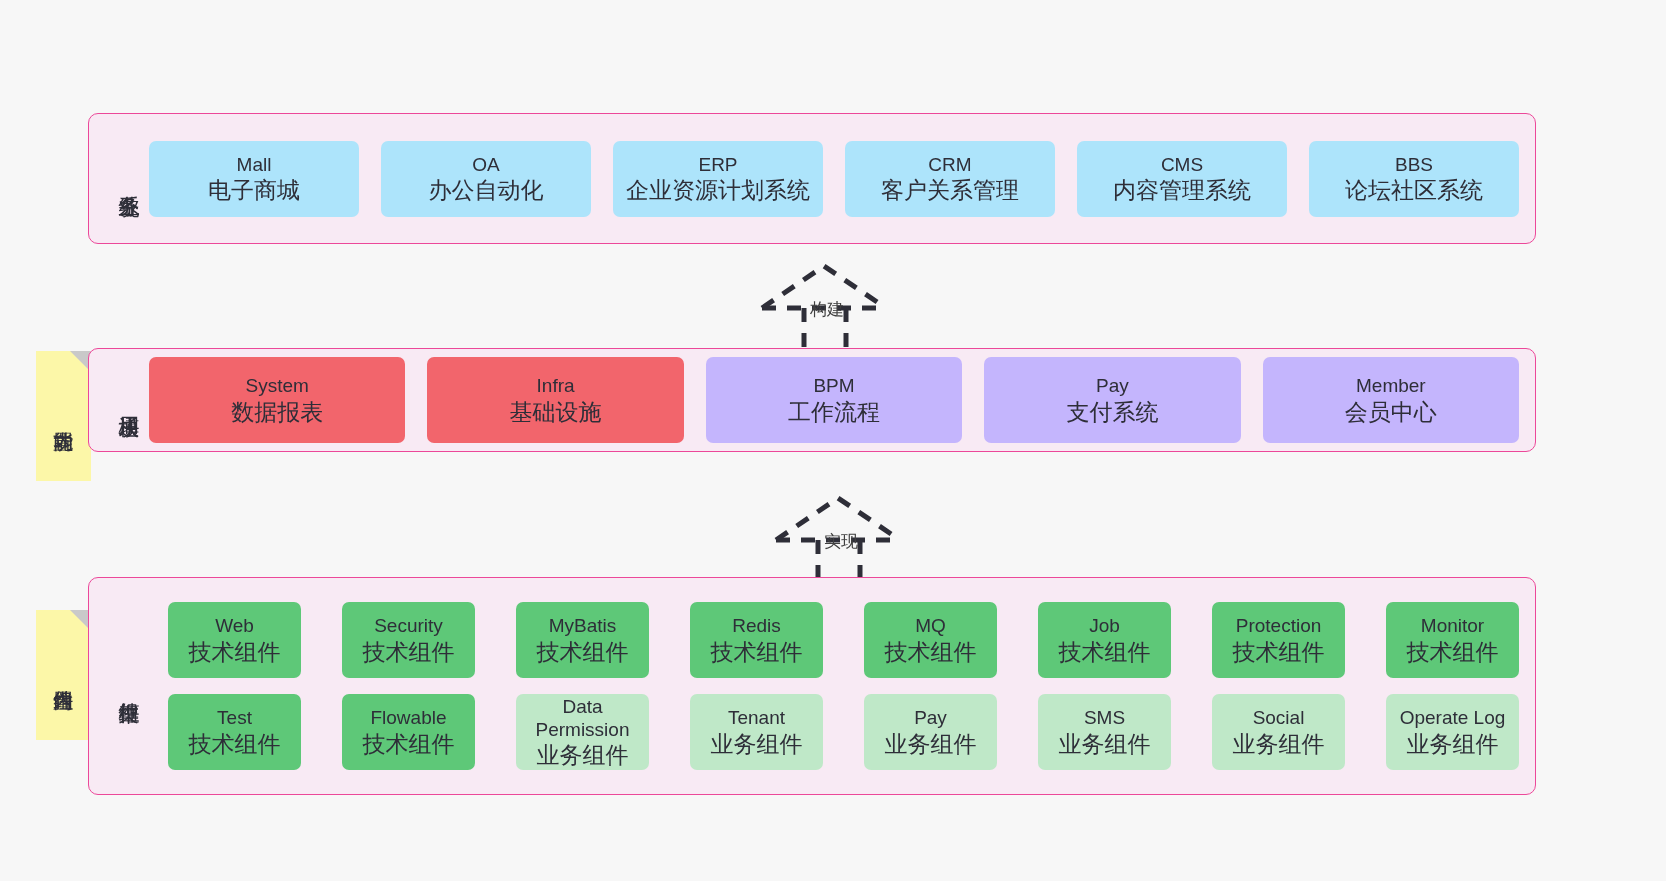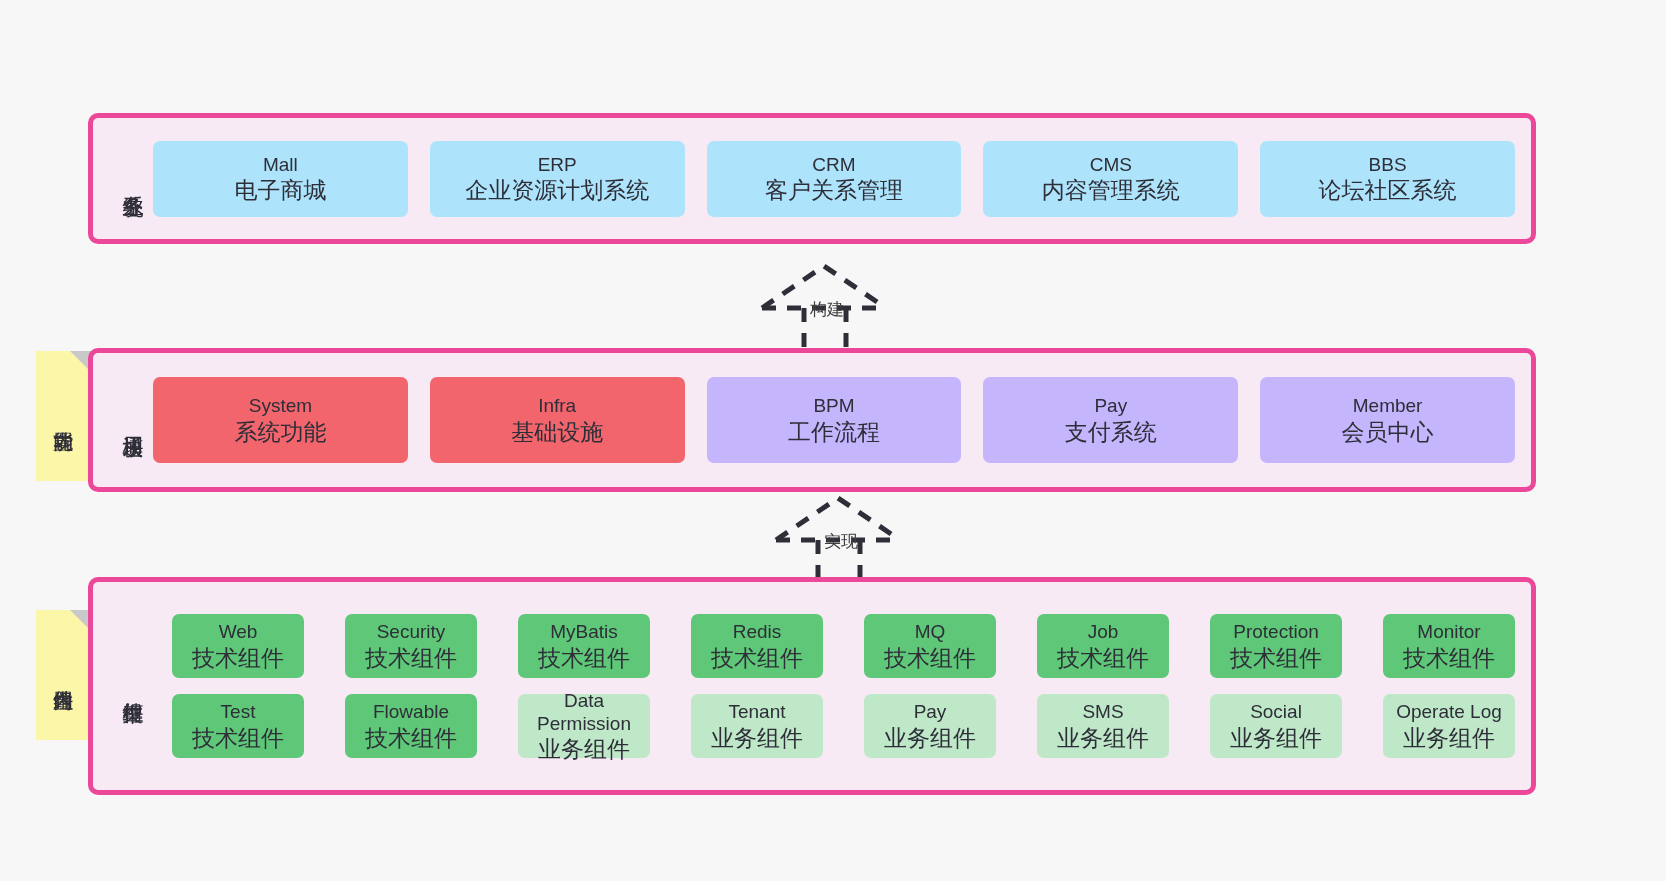--- a/index.html
+++ b/index.html
@@ -11,21 +11,21 @@
     overflow:hidden;
     position:relative;
   }
   .stage{position:absolute;left:0;top:0;width:1666px;height:881px;}
 
   
   .layer{
     position:absolute;
     box-sizing:border-box;
     background:#f8eaf4;
-    border:5px solid #ec4899;
+    border:1px solid #ec4899;
     border-radius:10px;
     display:flex;
     align-items:center;
   }
   .layer-title{
     flex:0 0 auto;
     width:40px;
     margin-left:12px;
     margin-right:4px;
     font-size:21px;
@@ -70,21 +70,21 @@
     box-sizing:border-box;
     padding:6px 4px;
     min-width:0;
   }
   .node .ln{display:block;}
   .node .ln-en{font-size:19px;}
   .node .ln-cn{font-size:23px;}
 
   .h-biz{height:76px;}
   .h-mod{height:86px;}
-  .h-fw{height:64px;margin-left:19px;}
+  .h-fw{height:76px;margin-left:19px;}
 
   .blue{background:#ade4fb;}
   .red-strong{background:#f2656c;}
   .red-soft{background:#c4b5fd;}
   .green-strong{background:#5ec878;}
   .green-soft{background:#bfe8c8;}
 
   
   .sticky{
     position:absolute;
@@ -130,20 +130,24 @@
 
 <div class="stage">
 
   <div class="layer" style="left:88px;top:113px;width:1448px;height:131px;">
     <div class="layer-title">业务系统</div>
     <div class="layer-body">
       <div class="row">
         <div class="node blue h-biz">
           <span class="ln ln-en">Mall</span>
           <span class="ln ln-cn">电子商城</span>
+        </div>
+        <div class="node blue h-biz">
+          <span class="ln ln-en">OA</span>
+          <span class="ln ln-cn">办公自动化</span>
         </div>
         <div class="node blue h-biz">
           <span class="ln ln-en">ERP</span>
           <span class="ln ln-cn">企业资源计划系统</span>
         </div>
         <div class="node blue h-biz">
           <span class="ln ln-en">CRM</span>
           <span class="ln ln-cn">客户关系管理</span>
         </div>
         <div class="node blue h-biz">
@@ -170,27 +174,27 @@
       </g>
     </svg>
     <span class="arrow-label" style="left:58px;top:40px;">构建</span>
   </div>
 
   <div class="sticky" style="left:36px;top:351px;height:130px;">
     <span class="fold"></span>
     <span class="sticky-text">内置功能</span>
   </div>
 
-  <div class="layer" style="left:88px;top:348px;width:1448px;height:144px;">
+  <div class="layer" style="left:88px;top:348px;width:1448px;height:104px;">
     <div class="layer-title">通用模块</div>
     <div class="layer-body">
       <div class="row">
         <div class="node red-strong h-mod">
           <span class="ln ln-en">System</span>
-          <span class="ln ln-cn">系统功能</span>
+          <span class="ln ln-cn">数据报表</span>
         </div>
         <div class="node red-strong h-mod">
           <span class="ln ln-en">Infra</span>
           <span class="ln ln-cn">基础设施</span>
         </div>
         <div class="node red-soft h-mod">
           <span class="ln ln-en">BPM</span>
           <span class="ln ln-cn">工作流程</span>
         </div>
         <div class="node red-soft h-mod">

